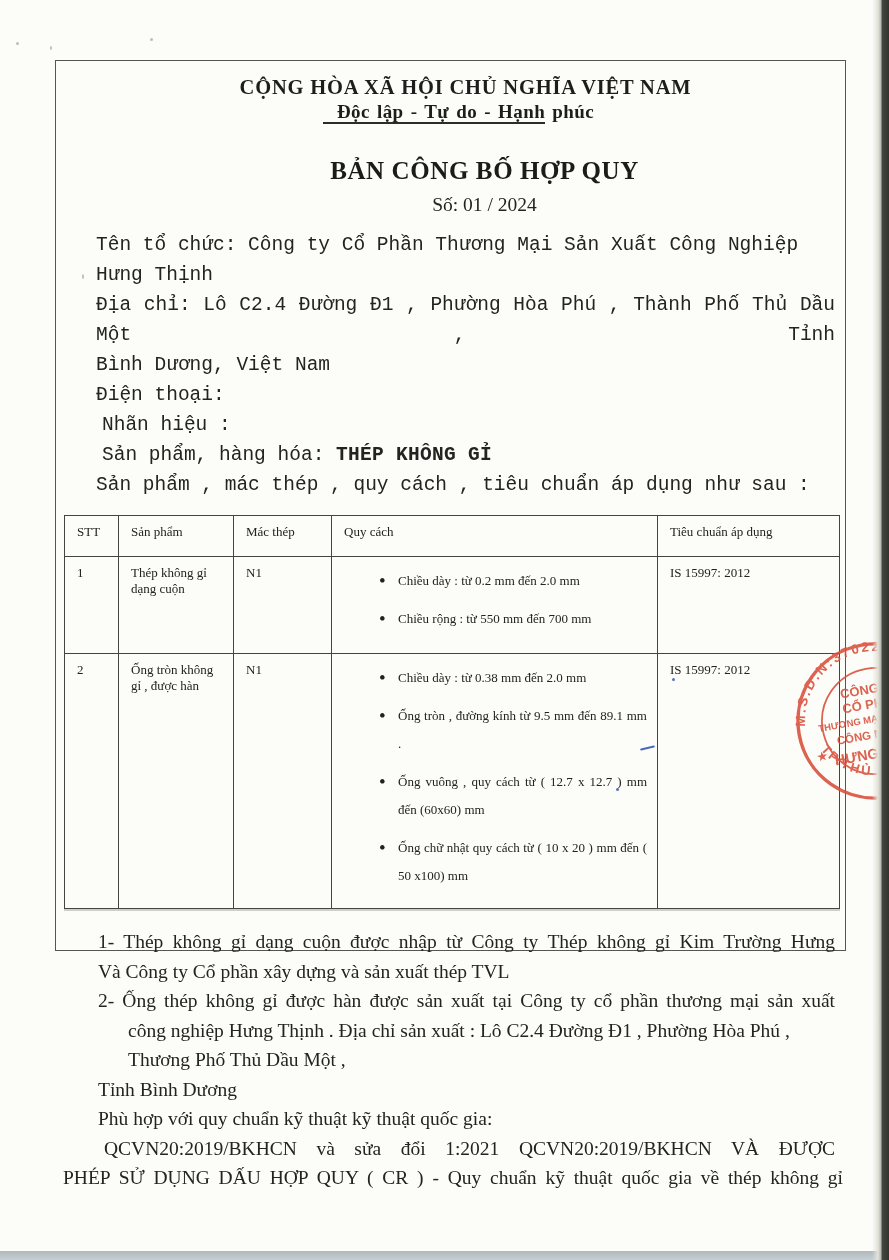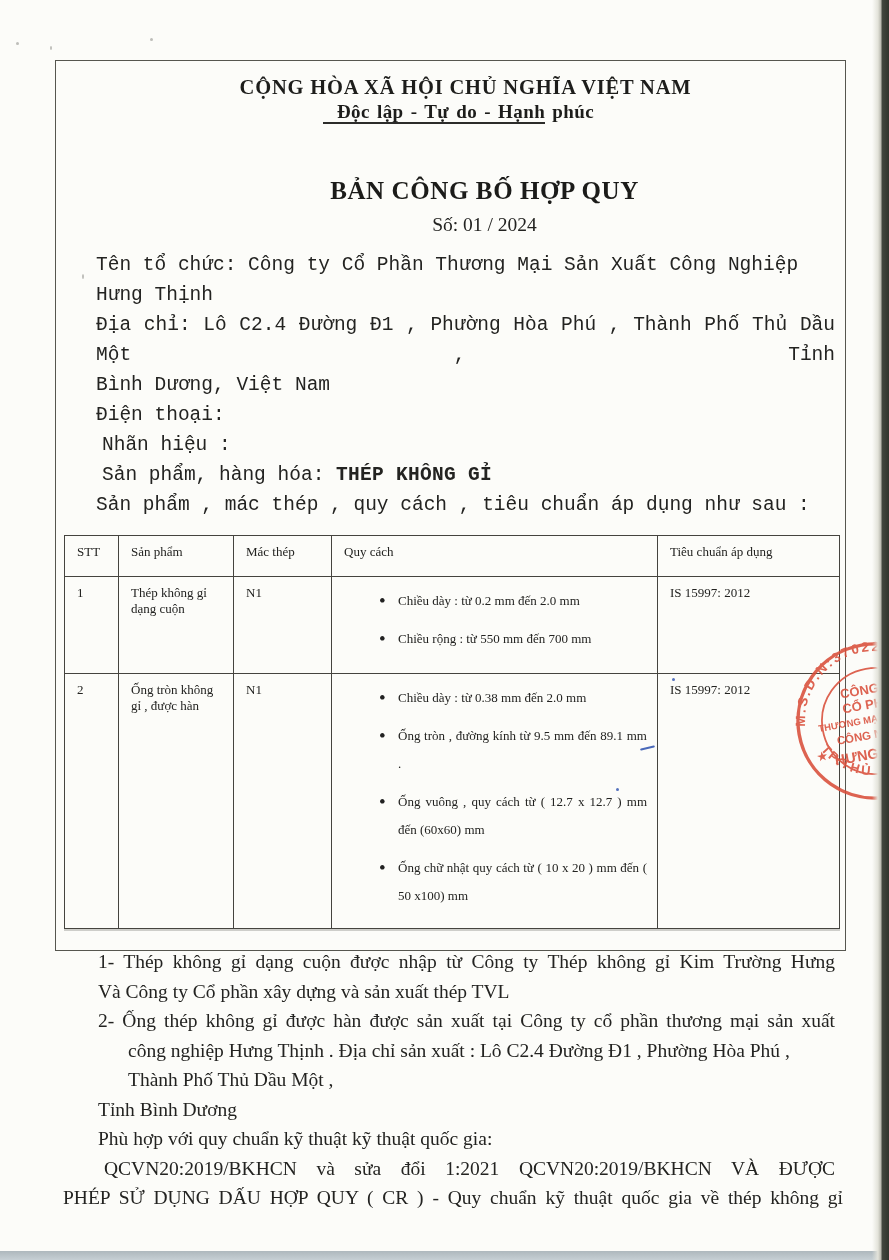--- a/index.html
+++ b/index.html
@@ -34,21 +34,21 @@
   
   .nat-header{text-align:center;margin-top:15px;}
   .nat-line1{font-weight:bold;font-size:20.5px;letter-spacing:.8px;color:#1d1d1b;}
   .motto-wrap{display:inline-block;position:relative;margin-top:2px;}
   .motto{font-weight:bold;font-size:19px;letter-spacing:.4px;word-spacing:2px;color:#1d1d1b;}
   .motto-underline{
     position:absolute;left:-14px;bottom:-1px;width:222px;height:0;
     border-bottom:2.2px solid #2c2c2a;
   }
   .title-block{text-align:center;padding-left:38px;}
-  .doc-title{font-weight:bold;font-size:25px;letter-spacing:.6px;margin-top:54px;color:#1b1b19;}
+  .doc-title{font-weight:bold;font-size:25px;letter-spacing:.6px;margin-top:34px;color:#1b1b19;}
   .doc-number{font-size:19.5px;margin-top:9px;}
   
   .fields{margin-top:14px;font-size:19.5px;line-height:30px;}
   .f-line{min-height:30px;font-family:Liberation Mono, monospace;}
   .jl{text-align:justify;text-align-last:justify;}
   .product-value{font-weight:bold;letter-spacing:.3px;}
   .indent-sm{padding-left:6px;}
   
   table.spec{
     border-collapse:collapse;margin-left:-32px;margin-top:15px;
@@ -168,21 +168,21 @@
       <td class="tc">IS 15997: 2012</td>
     </tr>
   </tbody>
     </table>
 
   <div class="notes">
     <div class="n-line jl">1- Thép không gỉ dạng cuộn được nhập từ Công ty Thép không gỉ Kim Trường Hưng</div>
     <div class="n-line">Và Công ty Cổ phần xây dựng và sản xuất thép TVL</div>
     <div class="n-line jl">2- Ống thép không gỉ được hàn được sản xuất tại Công ty cổ phần thương mại sản xuất</div>
     <div class="n-line n-cont">công nghiệp Hưng Thịnh . Địa chỉ sản xuất : Lô C2.4 Đường Đ1 , Phường Hòa Phú ,</div>
-    <div class="n-line n-cont">Thành Phố Thủ Dầu Một ,</div>
+    <div class="n-line n-cont">Thương Phố Thủ Dầu Một ,</div>
     <div class="n-line">Tỉnh Bình Dương</div>
     <div class="n-line">Phù hợp với quy chuẩn kỹ thuật kỹ thuật quốc gia:</div>
     <div class="n-line n-qcvn1 jl">QCVN20:2019/BKHCN và sửa đổi 1:2021 QCVN20:2019/BKHCN VÀ ĐƯỢC</div>
     <div class="n-line n-qcvn2 jl">PHÉP SỬ DỤNG DẤU HỢP QUY ( CR ) -  Quy chuẩn kỹ thuật quốc gia về thép không gỉ</div>
   </div>
 
 </div>
 
 <svg class="stamp" viewBox="0 0 200 200" aria-hidden="true">
   <g transform="rotate(-10 100 100)">

